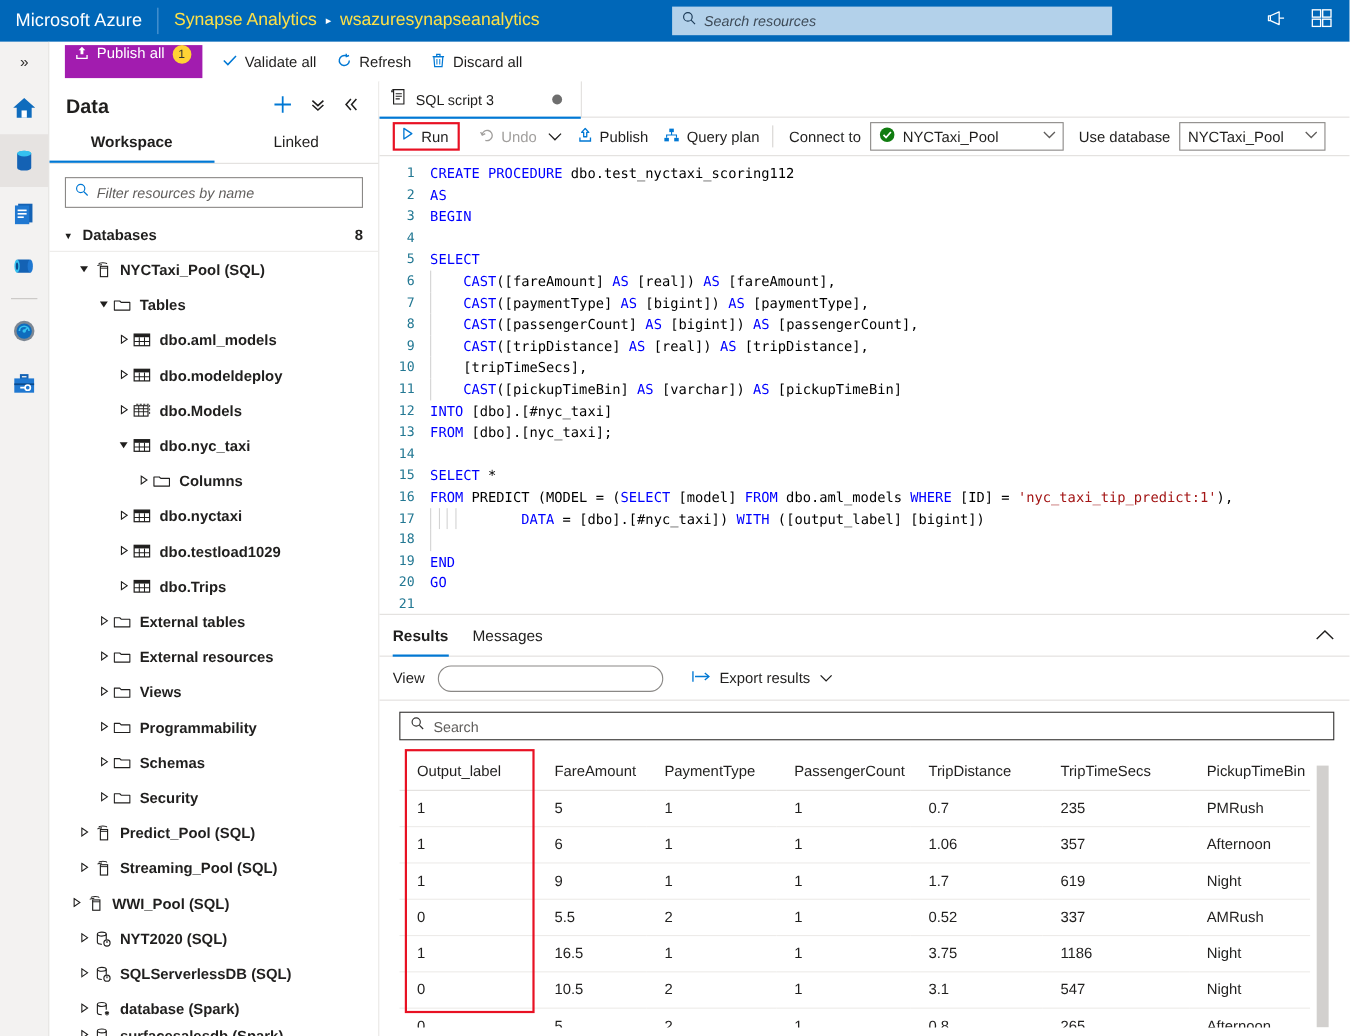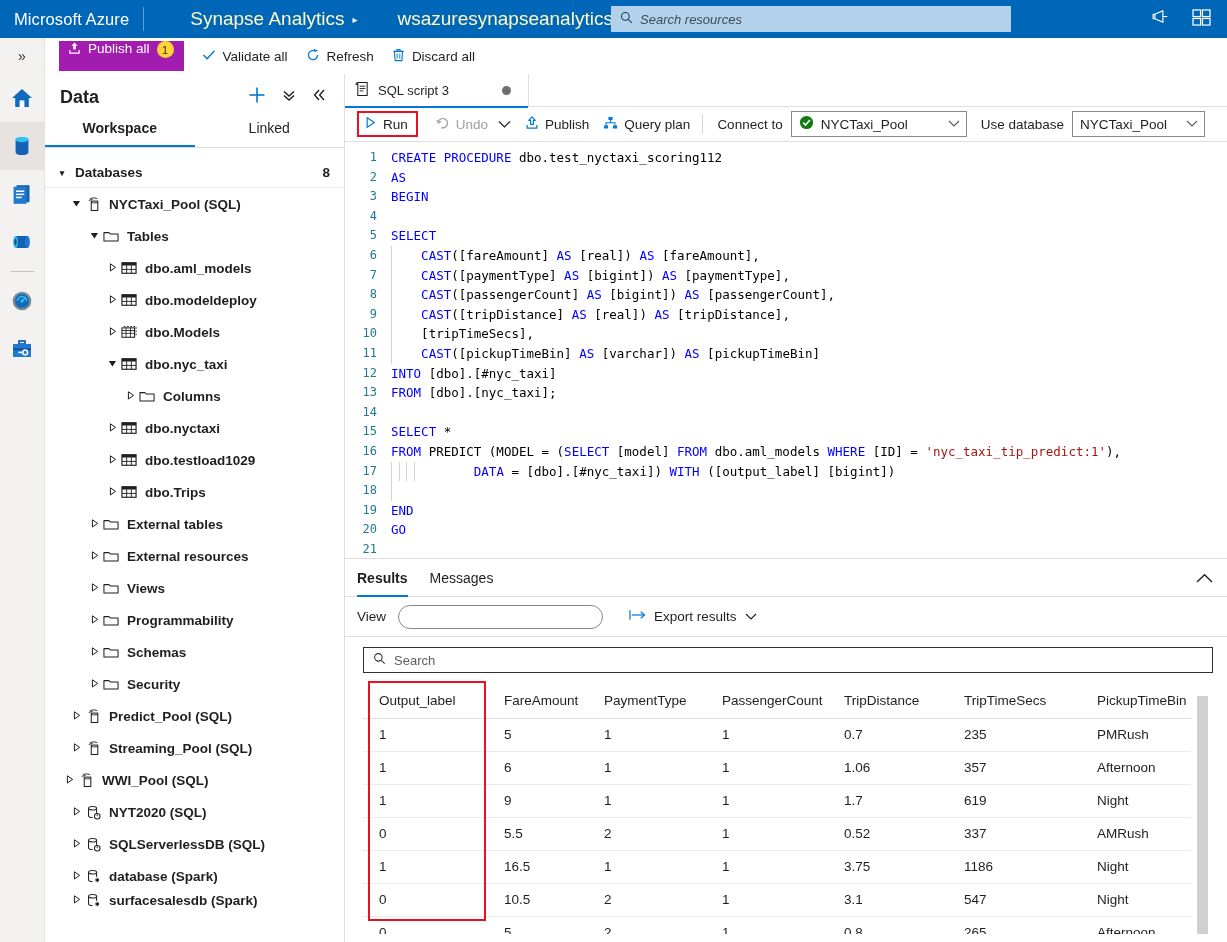--- a/index.html
+++ b/index.html
@@ -15,21 +15,21 @@
   .topbar {
     position: absolute; left: 0; top: 0; width: 1227px; height: 38px;
     background: #0067b8; display: flex; align-items: center;
   }
   .az-brand {
     color: #fff; font-size: 16.5px; padding-left: 14px; letter-spacing: .1px;
   }
   .az-divider {
     width: 1px; height: 24px; background: #5a9fd6; margin: 0 14px;
   }
-  .az-crumb { color: #fef9c3; font-size: 19px; margin-left: 32px; }
+  .az-crumb { color: #fde047; font-size: 16px; }
   .az-crumb-sep { color: #fff; font-size: 10px; margin: 0 8px; }
   .az-search {
     position: absolute; left: 611px; top: 6px; width: 400px; height: 26px;
     background: #b3d1ea; display: flex; align-items: center; padding-left: 9px;
   }
   .az-search .mag { margin-right: 7px; }
   .az-search-ph { color: #3d4a57; font-size: 13px; font-style: italic; }
   .az-icons { position: absolute; right: 10px; top: 0; height: 38px; display: flex; align-items: center; gap: 20px; padding-right: 6px; }
 
   
@@ -339,20 +339,29 @@
             </svg>
         </span>
       </div>
     </div>
 
     <div class="dp-tabs">
       <div class="dp-tab active">Workspace</div>
       <div class="dp-tab">Linked</div>
     </div>
 
+    <div class="dp-filter">
+      <span>
+        <svg width="13" height="13" viewBox="0 0 16 16">
+            <circle cx="6.6" cy="6.6" r="4.6" fill="none" stroke="#0078d4" stroke-width="1.3"></circle>
+            <line x1="10.2" y1="10.2" x2="14.4" y2="14.4" stroke="#0078d4" stroke-width="1.3"></line>
+          </svg>
+      </span>
+      <span class="dp-filter-ph">Filter resources by name</span>
+    </div>
 
     <div class="tree">
       <div class="tnode dbhdr" style="padding-left:10px;">
         <span class="chev">▾</span>
         <span class="lbl">Databases</span>
         <span class="cnt">8</span>
       </div>
       <div id="tree-body">
           <div class="tnode" style="padding-left: 24px;">
             <span class="chev"><svg width="9" height="9" viewBox="0 0 9 9">

